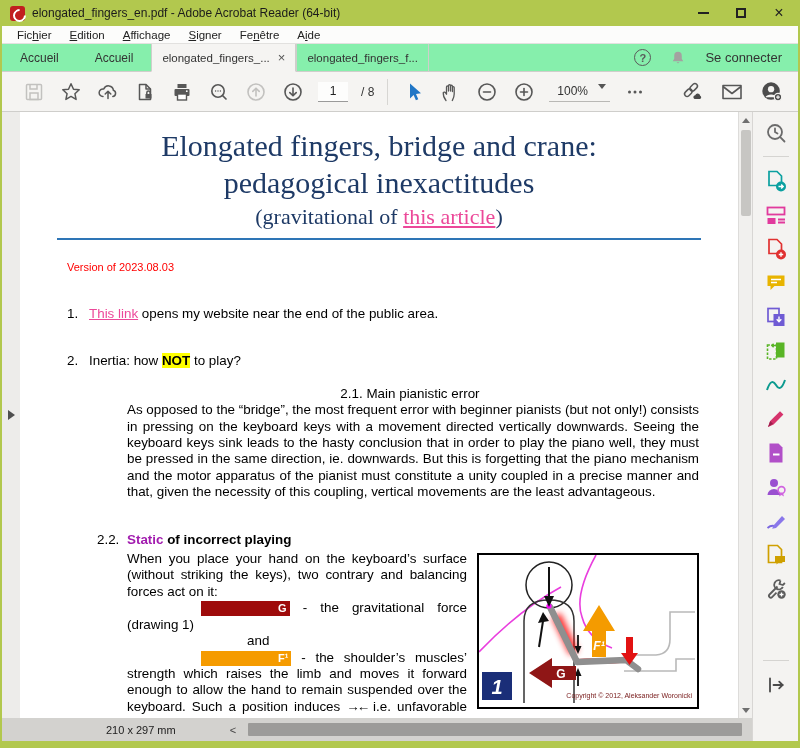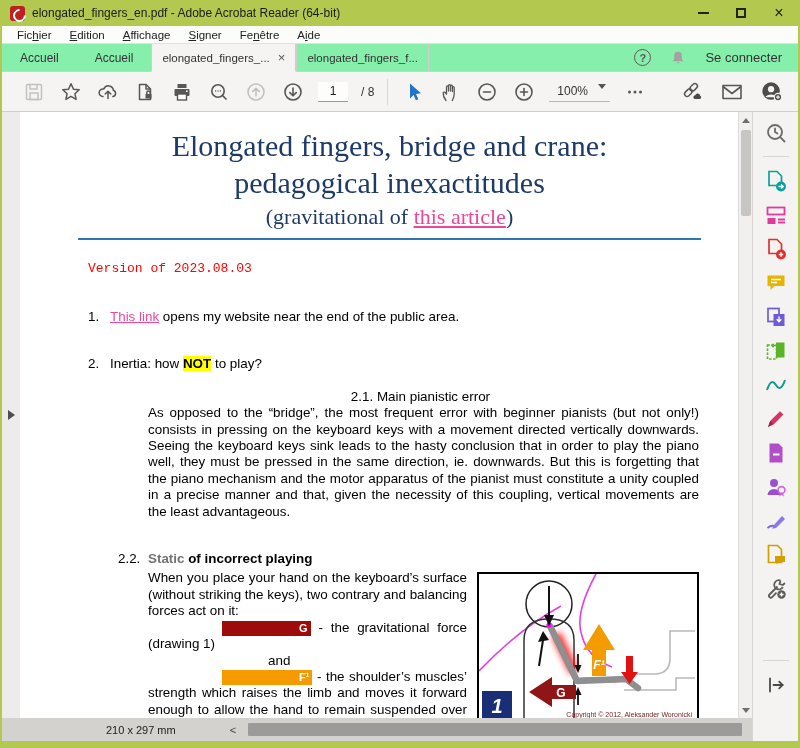--- a/index.html
+++ b/index.html
@@ -46,21 +46,21 @@
   .tb-div{width:1px;height:26px;background:#d7d6d3;}
   .zoomctl{display:flex;align-items:flex-start;gap:10px;border-bottom:1px solid #b9b8b5;padding:2px 4px 3px 8px;}
   .zoomctl .zv{font-size:12px;color:#333;}
   .caret{width:0;height:0;border-left:4px solid transparent;border-right:4px solid transparent;border-top:5px solid #555;}
   .tb-right{margin-left:auto;display:flex;align-items:center;gap:16px;}
   
   .content{flex:1 1 auto;display:flex;min-height:0;}
   .left-gutter{width:18px;background:#edecea;display:flex;align-items:center;justify-content:center;flex:0 0 auto;}
   .nav-handle{width:0;height:0;border-top:5px solid transparent;border-bottom:5px solid transparent;border-left:7px solid #4f4f4f;}
   .page{flex:1 1 auto;background:#fff;overflow:hidden;position:relative;
-    padding:0 19px 0 40px;color:#000;}
+    padding:0 19px 0 19px;color:#000;}
   .vscroll{width:14px;background:#f1f0ee;border-left:1px solid #dddcda;display:flex;flex-direction:column;
     align-items:center;flex:0 0 auto;}
   .sb-btn{height:16px;display:flex;align-items:center;justify-content:center;width:100%;}
   .tri-up{width:0;height:0;border-left:4px solid transparent;border-right:4px solid transparent;border-bottom:5px solid #6f6f6f;}
   .tri-down{width:0;height:0;border-left:4px solid transparent;border-right:4px solid transparent;border-top:5px solid #6f6f6f;}
   .sb-thumb{width:10px;height:86px;background:#c7c6c3;border-radius:2px;margin-top:2px;}
   .sb-spacer{flex:1 1 auto;}
   
   .tools{width:46px;background:#f4f3f1;border-left:1px solid #d8d6d4;display:flex;flex-direction:column;
     align-items:center;padding-top:8px;flex:0 0 auto;}
@@ -74,33 +74,33 @@
   .pagesize{margin-left:104px;}
   .hleft{margin-left:54px;color:#444;font-size:11px;}
   .hthumb{flex:1 1 auto;height:13px;background:#9c9b99;margin:0 10px 0 12px;border-radius:1px;}
   .status-stub{width:46px;background:#f4f3f1;border-left:1px solid #d8d6d4;}
   
   .doc-title{font-family:"Liberation Serif",serif;color:#1e3a66;text-align:center;
     font-size:30px;line-height:37px;margin-top:15px;}
   .doc-sub{font-family:"Liberation Serif",serif;color:#1e3a66;text-align:center;font-size:22px;margin-top:3px;}
   .doc-sub a, .blue-link{color:#ec4899;text-decoration:underline;}
   .rule{border:none;border-top:2px solid #2e75b6;margin:8px 18px 0 18px;}
-  .version{color:#f00;font-size:13px;margin:21px 0 16px 28px;font-family:Liberation Mono, monospace;}
+  .version{color:#f00;font-size:11px;margin:21px 0 16px 28px;}
   .doc-body{font-size:13.4px;line-height:16.4px;}
   .numline{margin:0;padding-left:28px;}
   .numline .num{display:inline-block;width:22px;}
   .item1{margin-top:33px;}
   .item2{margin-top:31px;}
   .hl-not{background:#ffff00;font-weight:bold;}
   .sec-head{margin:16px 0 0 58px;text-align:center;}
   .sec-head .snum{display:inline-block;width:30px;}
   .para{margin:0 20px 0 88px;text-align:justify;}
   .s22head{margin:31px 0 0 58px;font-weight:bold;}
   .s22head .snum{display:inline-block;width:30px;font-weight:normal;}
-  .red-word{color:#737373;}
+  .red-word{color:#a21caf;}
   .s22wrap{margin:3px 20px 0 88px;text-align:justify;}
   .figure{float:right;width:222px;border:2px solid #000;margin:2px 0 4px 10px;background:#fff;}
   .badge{display:inline-block;color:#fff;font-weight:bold;font-size:11px;line-height:13px;padding:1px 3px;}
   .badge.g{background:#9e0b0b;}
   .badge.f{background:#f59b00;}
   .gline{margin:0;text-indent:74px;}
   .andline{margin:0;text-indent:120px;}
   .fpara{margin:0;text-indent:74px;text-align:justify;}
   .arrows{letter-spacing:-3px;font-weight:bold;}
 </style>

